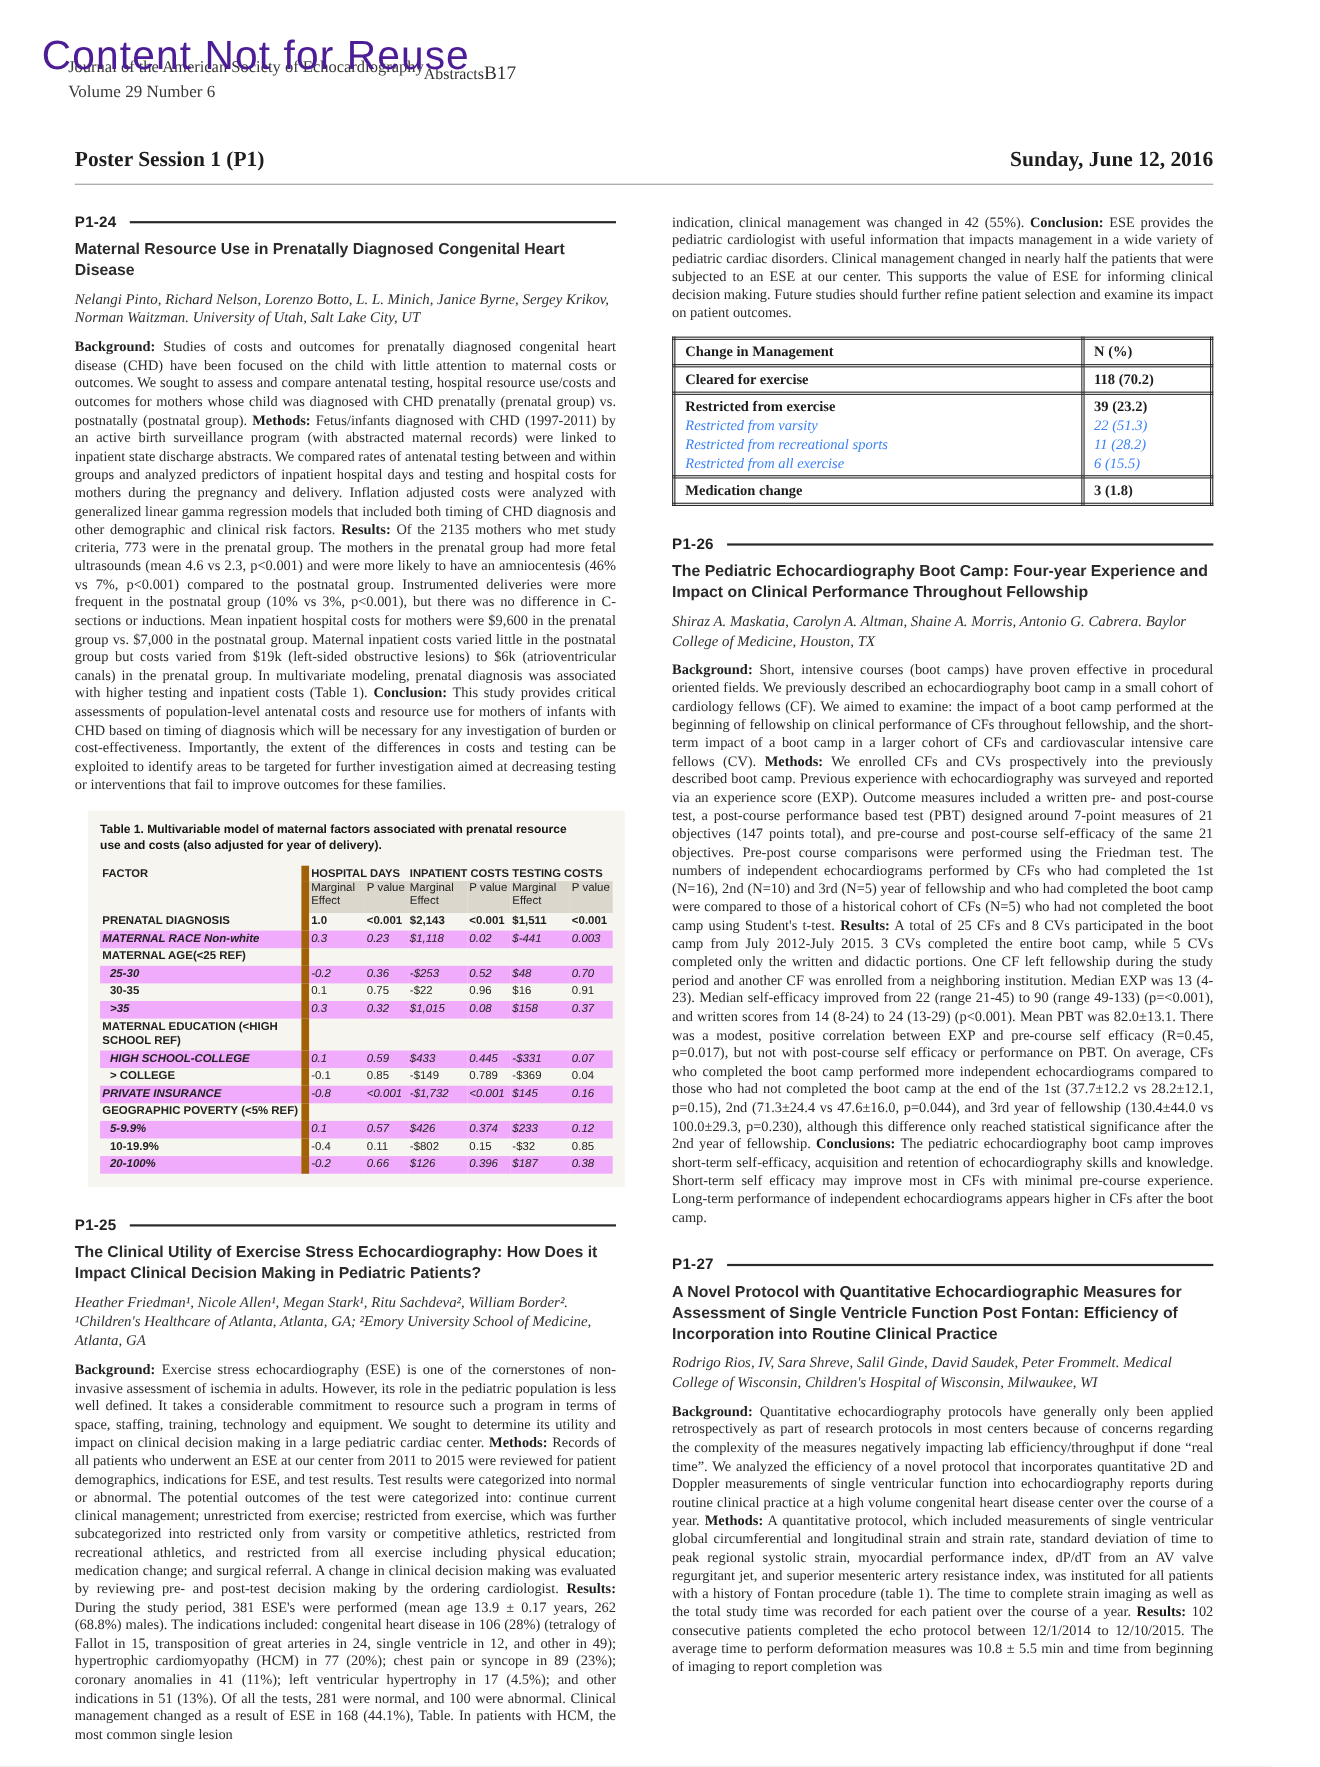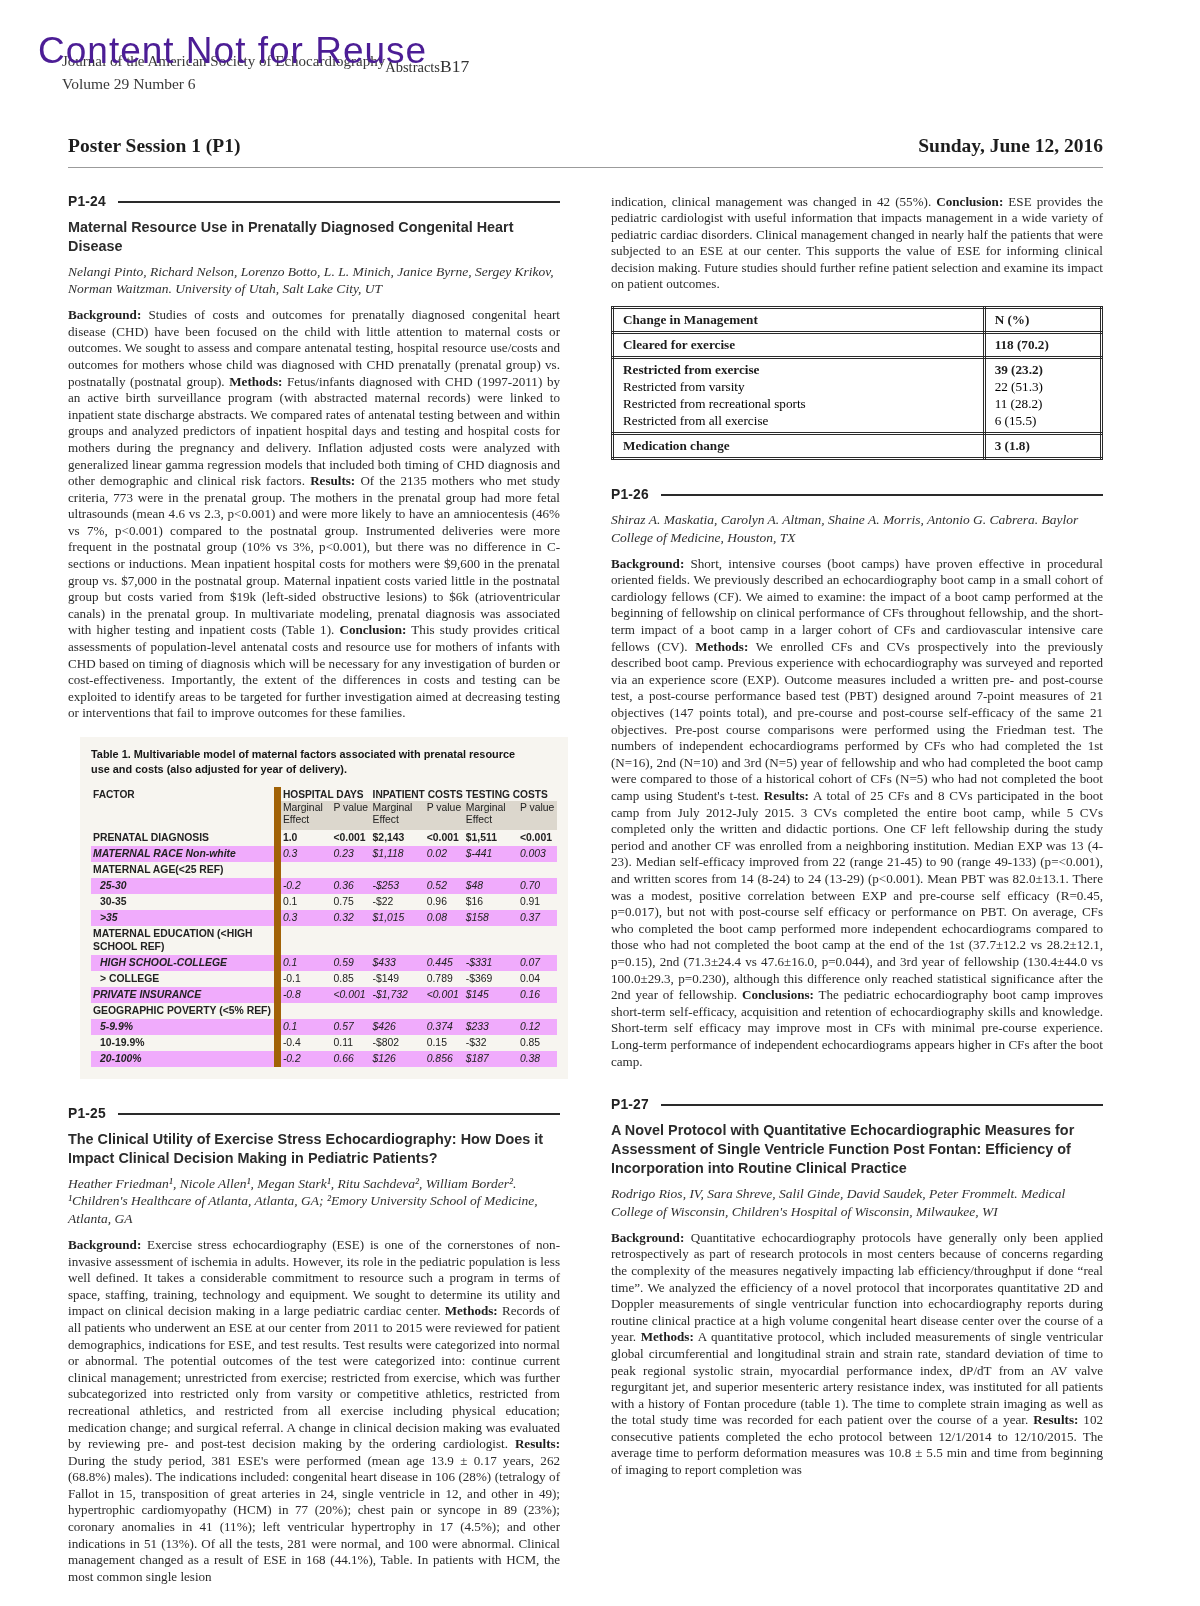--- a/index.html
+++ b/index.html
@@ -44,21 +44,21 @@
   .t1 .vr{border-left:7px solid #a16207;}
   .t1 td.b{font-weight:bold;}
   
   .mgmtbox{margin:13px 0 0;}
   .mgmt{width:100%;border-collapse:collapse;font-family:"Liberation Serif",serif;
         font-size:13.2px;color:#1c1c1c;}
   .mgmt th,.mgmt td{border:3px double #2a2a2a;text-align:left;padding:2px 9px 3px;
         vertical-align:top;line-height:17px;}
   .mgmt th{font-weight:bold;}
   .mgmt td div.b{font-weight:bold;}
-  .mgmt td div.i{color:#000000;}
+  .mgmt td div.i{font-style:italic;color:#3b82f6;}
 </style>
 </head>
 <body>
 
 <div class="page">
   <div class="watermark">Content Not for Reuse</div>
 
   <div class="phead">
     <div>
       <div class="jt">Journal of the American Society of Echocardiography</div>
@@ -233,21 +233,21 @@
                 <td>-$802</td>
                 <td>0.15</td>
                 <td>-$32</td>
                 <td>0.85</td>
               </tr>
               <tr class="shade">
                 <td class="fac ind">20-100%</td>
                 <td class="vr">-0.2</td>
                 <td>0.66</td>
                 <td>$126</td>
-                <td>0.856</td>
+                <td>0.396</td>
                 <td>$187</td>
                 <td>0.38</td>
               </tr>
             </tbody>
           </table>
         </div>
 
       <section class="mt">
         <div class="sechead">
           <span class="secid">P1-25</span>
@@ -307,20 +307,21 @@
               </tr>
             </tbody>
           </table>
         </div>
 
       <section class="mt">
         <div class="sechead">
           <span class="secid">P1-26</span>
           <span class="rule"></span>
         </div>
+        <h2 class="atitle">The Pediatric Echocardiography Boot Camp: Four-year Experience and Impact on Clinical Performance Throughout Fellowship</h2>
         <p class="authors">Shiraz A. Maskatia, Carolyn A. Altman, Shaine A. Morris, Antonio G. Cabrera. Baylor College of Medicine, Houston, TX</p>
         <p class="abody"><span></span><b>Background:</b><span> Short, intensive courses (boot camps) have proven effective in procedural oriented fields. We previously described an echocardiography boot camp in a small cohort of cardiology fellows (CF). We aimed to examine: the impact of a boot camp performed at the beginning of fellowship on clinical performance of CFs throughout fellowship, and the short-term impact of a boot camp in a larger cohort of CFs and cardiovascular intensive care fellows (CV). </span><b>Methods:</b><span> We enrolled CFs and CVs prospectively into the previously described boot camp. Previous experience with echocardiography was surveyed and reported via an experience score (EXP). Outcome measures included a written pre- and post-course test, a post-course performance based test (PBT) designed around 7-point measures of 21 objectives (147 points total), and pre-course and post-course self-efficacy of the same 21 objectives. Pre-post course comparisons were performed using the Friedman test. The numbers of independent echocardiograms performed by CFs who had completed the 1st (N=16), 2nd (N=10) and 3rd (N=5) year of fellowship and who had completed the boot camp were compared to those of a historical cohort of CFs (N=5) who had not completed the boot camp using Student's t-test. </span><b>Results:</b><span> A total of 25 CFs and 8 CVs participated in the boot camp from July 2012-July 2015. 3 CVs completed the entire boot camp, while 5 CVs completed only the written and didactic portions. One CF left fellowship during the study period and another CF was enrolled from a neighboring institution. Median EXP was 13 (4-23). Median self-efficacy improved from 22 (range 21-45) to 90 (range 49-133) (p=&lt;0.001), and written scores from 14 (8-24) to 24 (13-29) (p&lt;0.001). Mean PBT was 82.0±13.1. There was a modest, positive correlation between EXP and pre-course self efficacy (R=0.45, p=0.017), but not with post-course self efficacy or performance on PBT. On average, CFs who completed the boot camp performed more independent echocardiograms compared to those who had not completed the boot camp at the end of the 1st (37.7±12.2 vs 28.2±12.1, p=0.15), 2nd (71.3±24.4 vs 47.6±16.0, p=0.044), and 3rd year of fellowship (130.4±44.0 vs 100.0±29.3, p=0.230), although this difference only reached statistical significance after the 2nd year of fellowship. </span><b>Conclusions:</b><span> The pediatric echocardiography boot camp improves short-term self-efficacy, acquisition and retention of echocardiography skills and knowledge. Short-term self efficacy may improve most in CFs with minimal pre-course experience. Long-term performance of independent echocardiograms appears higher in CFs after the boot camp.</span></p>
       </section>
 
       <section class="mt">
         <div class="sechead">
           <span class="secid">P1-27</span>
           <span class="rule"></span>
         </div>
         <h2 class="atitle">A Novel Protocol with Quantitative Echocardiographic Measures for Assessment of Single Ventricle Function Post Fontan: Efficiency of Incorporation into Routine Clinical Practice</h2>

